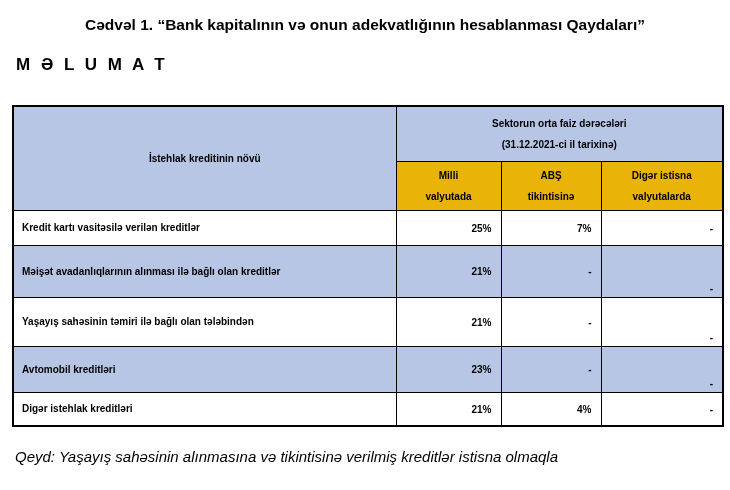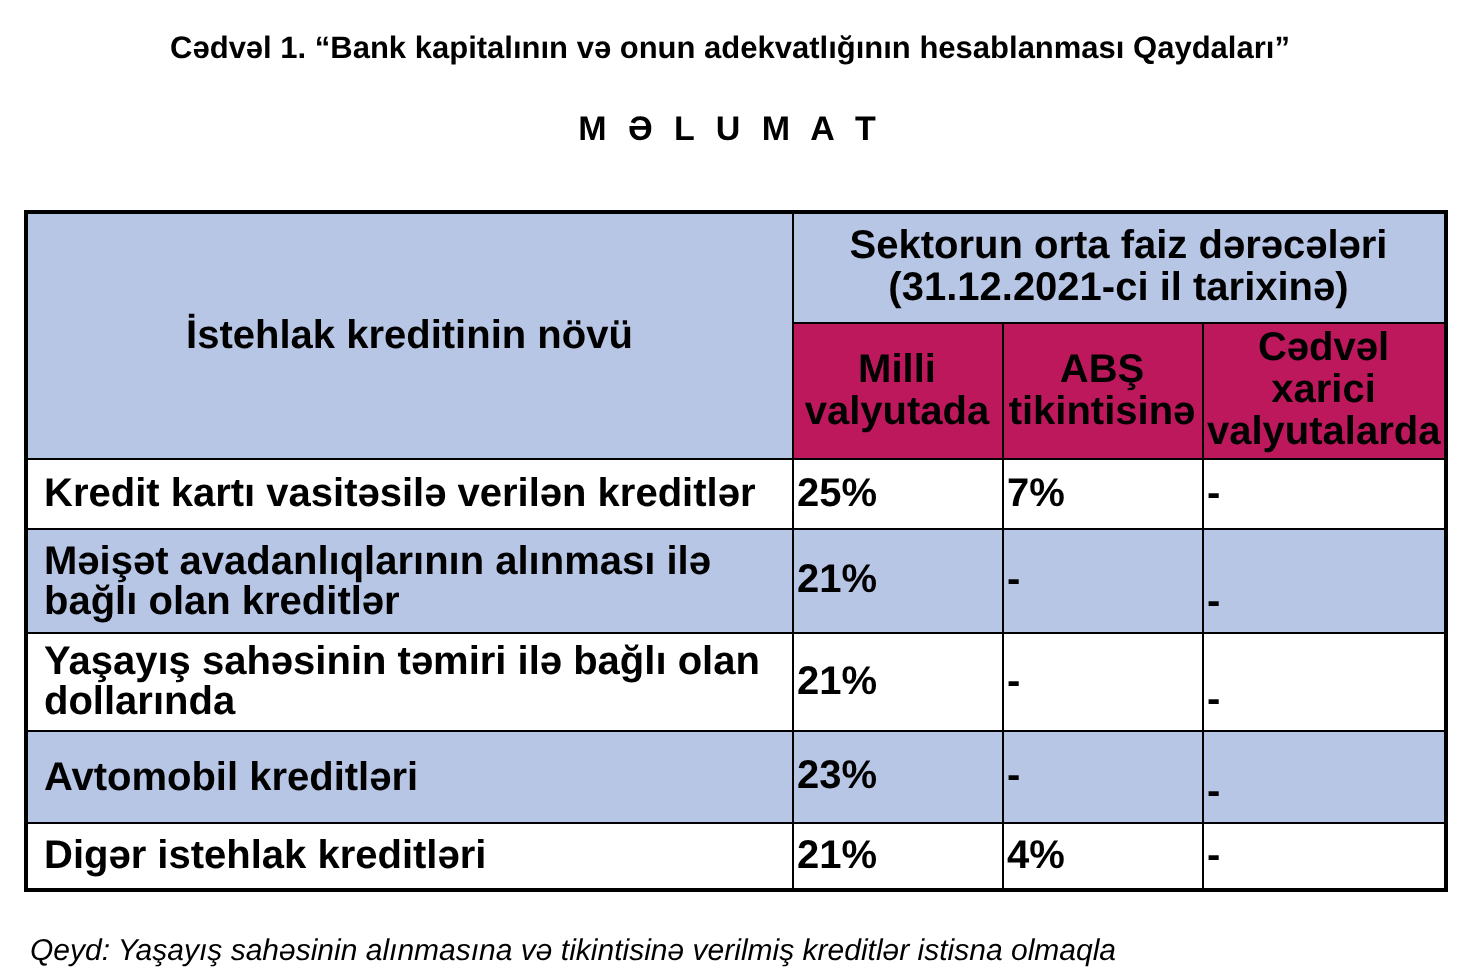--- a/index.html
+++ b/index.html
@@ -8,48 +8,48 @@
     font-family:"Liberation Sans","DejaVu Sans",sans-serif;
     overflow:hidden;
   }
   .page{width:730px;height:354px;position:relative;}
   .title-block{padding-top:8px;}
   .title-line{
     text-align:center;font-weight:bold;font-size:15.5px;line-height:34px;
     white-space:nowrap;
   }
   .heading{
-    text-align:center;font-weight:bold;font-size:17px;letter-spacing:3px;
-    margin-top:12px;line-height:22px;
+    font-weight:bold;font-size:17px;letter-spacing:3px;
+    margin-top:12px;line-height:22px;margin-left:16px;
   }
   table.data-table{
     border-collapse:collapse;table-layout:fixed;
     width:710px;margin:29px 0 0 12px;
     border:2.5px solid var(--border-color,#000);
   }
   table.data-table td{
     border:1.5px solid var(--border-color,#000);
-    font-weight:bold;font-size:20px;overflow:hidden;
+    font-weight:bold;font-size:10px;overflow:hidden;
   }
   .cell-blue{background:var(--header-fill,#b8c6e6);}
   .row-blue td{background:var(--row-fill,#b8c6e6);}
   .left-hdr{text-align:center;vertical-align:middle;font-size:15px;padding:14px 6px;}
   .group-hdr{
     text-align:center;vertical-align:middle;white-space:pre-line;
     line-height:21px;height:50px;padding:2px 4px;
   }
   .sub-hdr{
     text-align:center;vertical-align:middle;white-space:pre-line;
-    line-height:21px;height:44px;background:#be185d;padding:2px 2px;
+    line-height:21px;height:44px;background:#eab308;padding:2px 2px;
   }
   td.lbl{
     text-align:left;vertical-align:middle;line-height:20px;
     padding:2px 6px 2px 8px;
   }
-  td.val{text-align:left;vertical-align:middle;padding:2px 9px 2px 2px;}
+  td.val{text-align:right;vertical-align:middle;padding:2px 9px 2px 2px;}
   td.vbottom{vertical-align:bottom;padding-bottom:3px;}
   tr.r-h30 td{height:30px;margin-left:16px;}
   tr.r-h46 td{height:46px;}
   tr.r-h43 td{height:43px;}
   tr.r-h40 td{height:40px;}
   tr.r-h28 td{height:28px;margin-left:36px;}
   .note{
     font-style:italic;font-size:15px;margin:20px 0 0 15px;line-height:20px;
     white-space:nowrap;
   }
@@ -76,40 +76,40 @@
       <tr>
         <td rowspan="2" class="cell-blue left-hdr">İstehlak kreditinin növü</td>
         <td colspan="3" class="cell-blue group-hdr">Sektorun orta faiz dərəcələri
 (31.12.2021-ci il tarixinə)</td>
       </tr>
       <tr>
         <td class="sub-hdr">Milli
 valyutada</td>
         <td class="sub-hdr">ABŞ
 tikintisinə</td>
-        <td class="sub-hdr">Cədvəl xarici
+        <td class="sub-hdr">Digər istisna
 valyutalarda</td>
       </tr>
 
       <tr class="r-h30">
         <td class="lbl">Kredit kartı vasitəsilə verilən kreditlər</td>
         <td class="val">25%</td>
         <td class="val">7%</td>
         <td class="val">-</td>
       </tr>
 
       <tr class="r-h46 row-blue">
         <td class="lbl">Məişət avadanlıqlarının alınması ilə bağlı olan kreditlər</td>
         <td class="val">21%</td>
         <td class="val">-</td>
         <td class="val vbottom">-</td>
       </tr>
 
       <tr class="r-h43">
-        <td class="lbl">Yaşayış sahəsinin təmiri ilə bağlı olan dollarında</td>
+        <td class="lbl">Yaşayış sahəsinin təmiri ilə bağlı olan tələbindən</td>
         <td class="val">21%</td>
         <td class="val">-</td>
         <td class="val vbottom">-</td>
       </tr>
 
       <tr class="r-h40 row-blue">
         <td class="lbl">Avtomobil kreditləri</td>
         <td class="val">23%</td>
         <td class="val">-</td>
         <td class="val vbottom">-</td>

